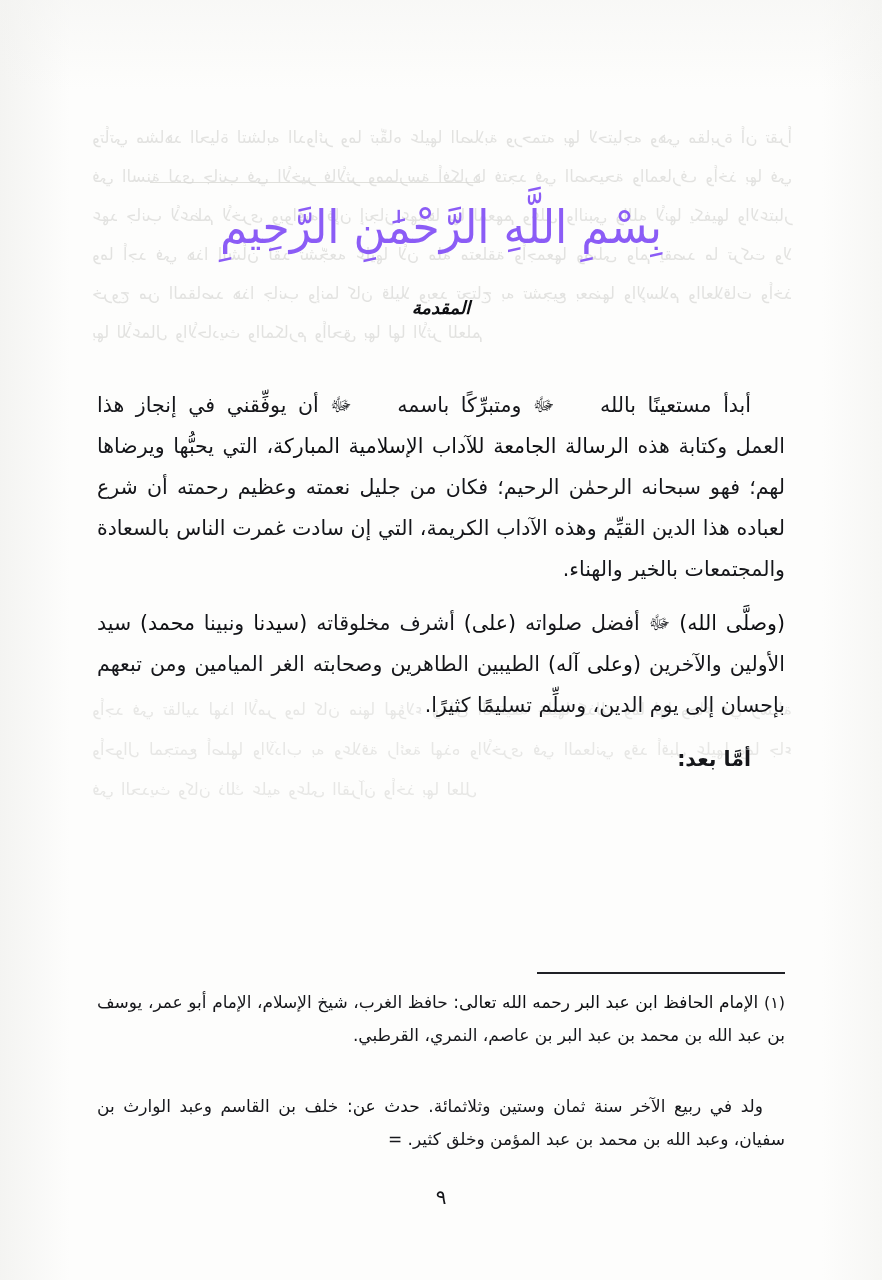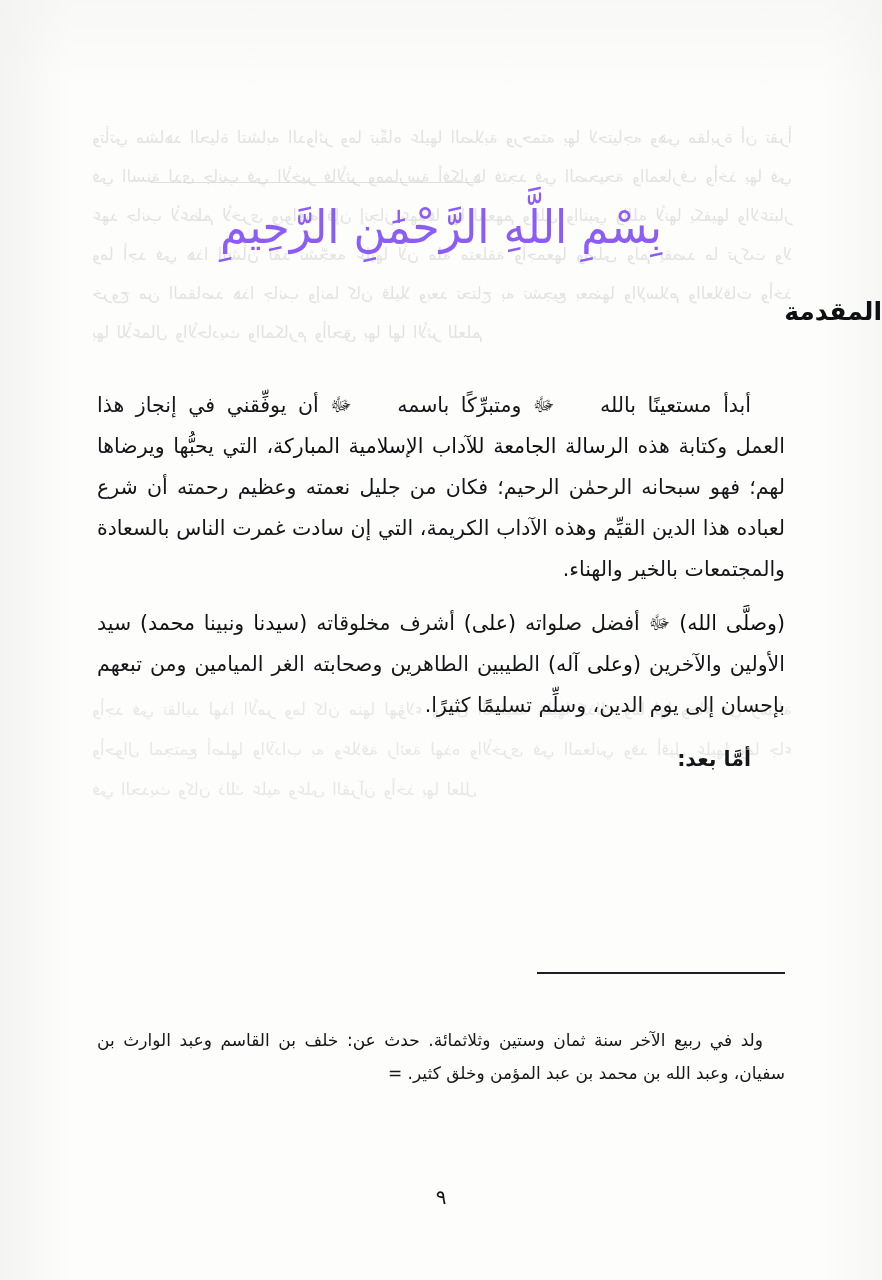--- a/index.html
+++ b/index.html
@@ -95,24 +95,26 @@
     display: inline-block;
     transform: scaleY(1.05);
   }
 
   
   .section-title {
     position: absolute;
     top: 297px;
     left: 0;
     width: 100%;
-    font-size: 25px;
+    text-align: center;
+    font-size: 18px;
     font-weight: bold;
     color: #0e0f12;
     letter-spacing: 0.5px;
+    font-style: italic;
   }
 
   
   .body-block {
     position: absolute;
     right: 97px;
     left: 97px;
     top: 385px;
     font-size: 20.5px;
     line-height: 41px;
@@ -216,20 +218,21 @@
 
     <p class="para amma-baad">أمَّا بعد:</p>
 
 
   </div>
 
   <div class="footnote-rule"></div>
 
   <div class="footnotes">
 
+    <div class="footnote-item"><span class="fn-marker">(١)</span>&nbsp;<b>الإمام الحافظ ابن عبد البر رحمه الله تعالى</b><span>: حافظ الغرب، شيخ الإسلام، الإمام أبو عمر، يوسف بن عبد الله بن محمد بن عبد البر بن عاصم، النمري، القرطبي.</span></div>
 
     <div class="footnote-item indent"><span>ولد في ربيع الآخر سنة ثمان وستين وثلاثمائة. </span><b>حدث عن</b><span>: خلف بن القاسم وعبد الوارث بن سفيان، وعبد الله بن محمد بن عبد المؤمن وخلق كثير. =</span></div>
 
   </div>
 
   <div class="page-number">٩</div>
 
 </div>
 
 </body></html>

